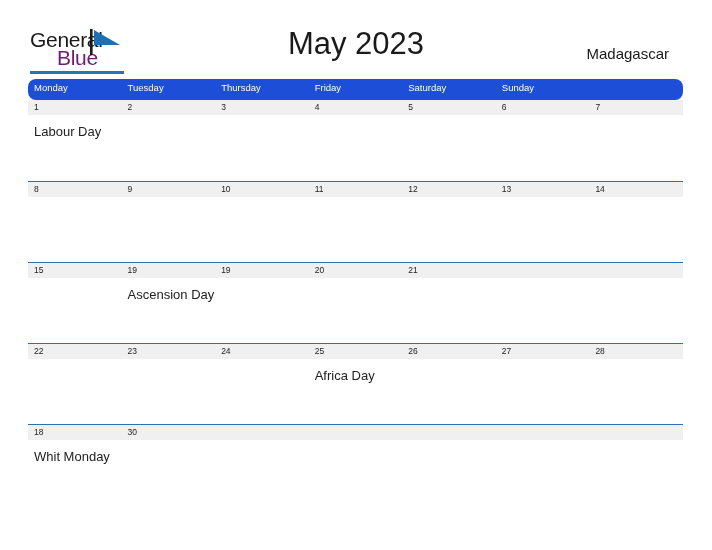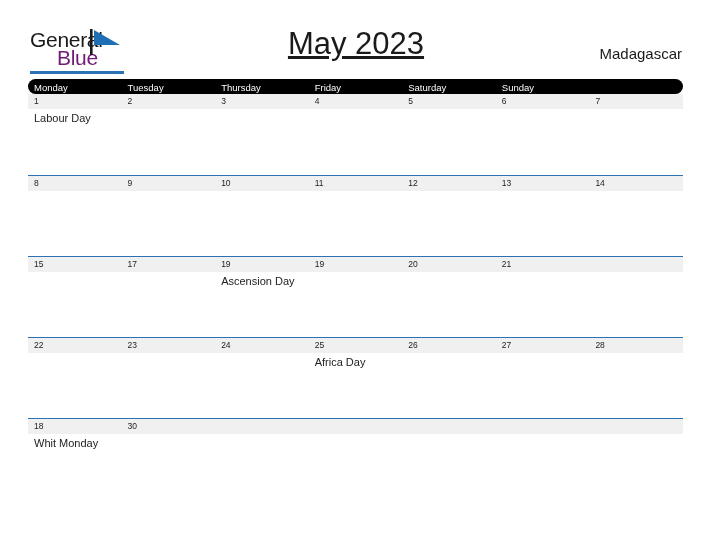--- a/index.html
+++ b/index.html
@@ -70,42 +70,41 @@
   .cal-title {
     position: absolute;
     left: 0;
     top: 26px;
     width: 712px;
     text-align: center;
     font-size: 31px;
     color: #1a1a1a;
     font-family: "Liberation Sans", sans-serif;
     letter-spacing: 0px;
-    text-decoration: underline;
   }
   .country {
     position: absolute;
-    right: 30px;
+    right: 43px;
     top: 45px;
     font-size: 15px;
     color: #1a1a1a;
     font-family: "Liberation Sans", sans-serif;
   }
 
   
   .calendar {
     position: absolute;
     left: 28px;
     top: 79px;
     width: 655px;
   }
   .weekday-row {
     display: flex;
-    background: #000000;
-    height: 15px;
+    background: #1d4ed8;
+    height: 21px;
     border-radius: 8px;
   }
   .weekday-cell {
     width: 93.57px;
     box-sizing: border-box;
     padding-left: 6px;
     color: #ffffff;
     font-size: 9.5px;
     line-height: 17px;
     font-family: "Liberation Sans", sans-serif;
@@ -152,22 +151,22 @@
     font-size: 8.5px;
     line-height: 16px;
     color: #222222;
     font-family: "Liberation Sans", sans-serif;
   }
   .week-row.first .day-number {
     line-height: 15px;
   }
   .day-event {
     position: relative;
-    margin-top: 4px;
-    font-size: 11px;
+    margin-top: 12px;
+    font-size: 13px;
     line-height: 10px;
     color: #222222;
     font-family: "Liberation Sans", sans-serif;
     white-space: nowrap;
   }
   .day-cell.empty .day-number {
     visibility: hidden;
   }
 </style>
 </head>
@@ -276,24 +275,20 @@
 
     <div class="week-row">
       <div class="topline"></div>
       <div class="date-band"></div>
       <div class="cells">
         <div class="day-cell">
           <div class="day-number">15</div>
           <div class="day-event"></div>
         </div>
         <div class="day-cell">
-          <div class="day-number">17</div>
-          <div class="day-event"></div>
-        </div>
-        <div class="day-cell">
           <div class="day-number">19</div>
           <div class="day-event">Ascension Day</div>
         </div>
         <div class="day-cell">
           <div class="day-number">19</div>
           <div class="day-event"></div>
         </div>
         <div class="day-cell">
           <div class="day-number">20</div>
           <div class="day-event"></div>

